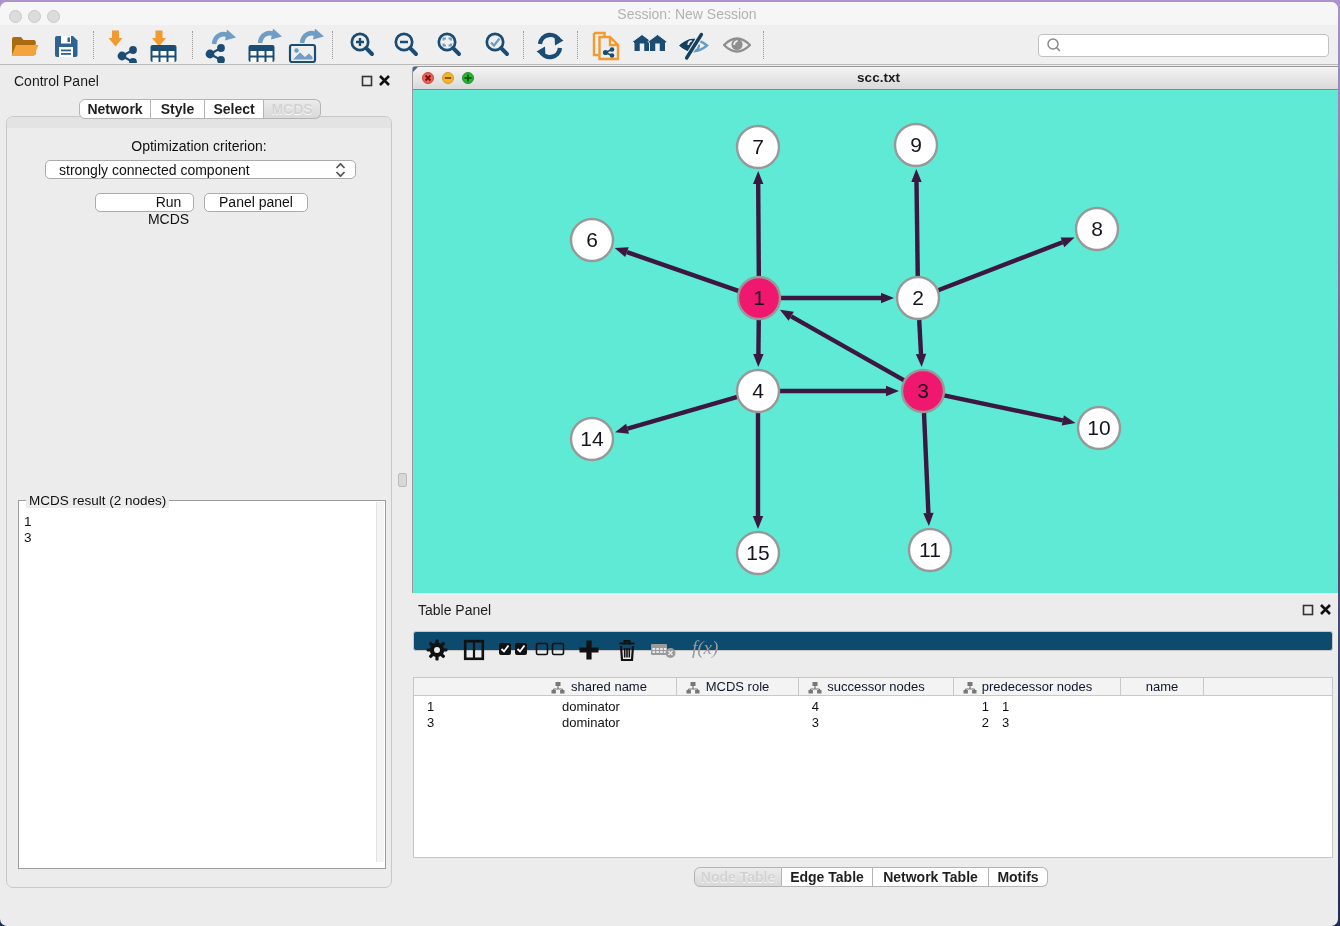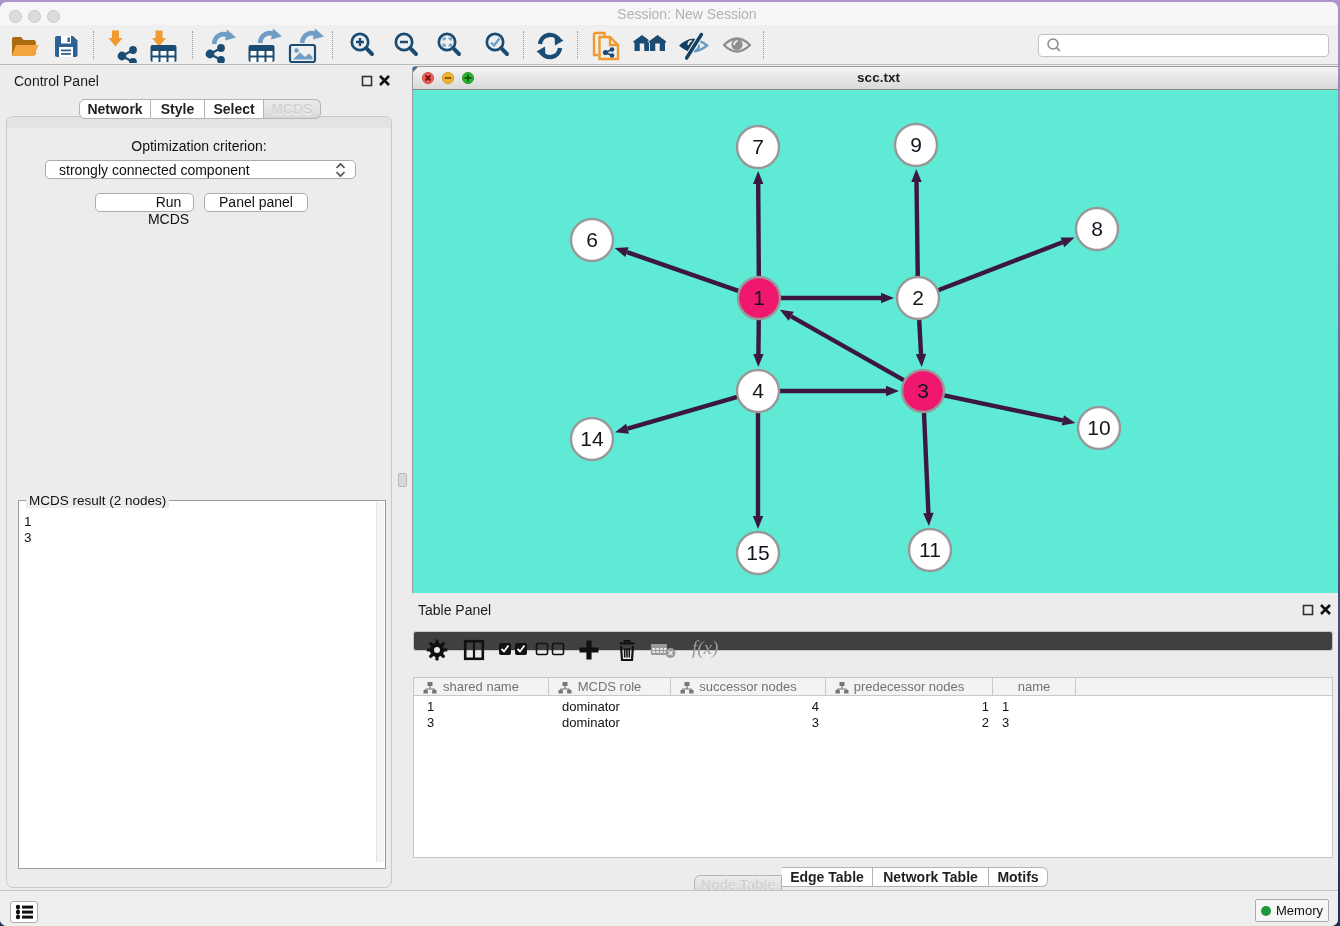--- a/index.html
+++ b/index.html
@@ -51,25 +51,25 @@
  border:1px solid #9a9a9a;border-radius:3px 3px 0 0;background:#5eead4;box-sizing:border-box;}
 .nettitle{position:absolute;left:0;top:0;width:100%;height:22px;
  background:linear-gradient(#f4f4f4,#d9d9d9);border-bottom:1px solid #888;
  border-radius:3px 3px 0 0;}
 .nt-dot{position:absolute;top:5px;width:12px;height:12px;border-radius:50%;box-sizing:border-box;}
 .nettitletext{position:absolute;top:3px;left:0;width:100%;text-align:center;
  font-size:13.5px;font-weight:bold;color:#1c1c1c;}
 
 #tablepanel{position:absolute;left:404px;top:591px;width:934px;height:297px;background:#ececec;}
 .ttoolbar{position:absolute;left:9px;top:38px;width:920px;height:20px;
- background:#404040;border:1px solid #c6c6c6;border-radius:3px;box-sizing:border-box;}
+ background:#0c4a6e;border:1px solid #c6c6c6;border-radius:3px;box-sizing:border-box;}
 .tblbox{position:absolute;left:9px;top:84px;width:920px;height:181px;
  background:#fff;border:1px solid #c6c6c6;box-sizing:border-box;}
 .thead{position:absolute;left:0;top:0;width:100%;height:17px;background:#f3f3f3;
- border-bottom:1px solid #c9c9c9;display:flex;font-size:13px;color:#737373;}
+ border-bottom:1px solid #c9c9c9;display:flex;font-size:13px;color:#0f172a;justify-content:center;}
 .th{box-sizing:border-box;border-right:1px solid #c9c9c9;position:relative;
  text-align:center;line-height:17px;}
 .trow{position:absolute;font-size:13px;color:#111;line-height:16px;}
 .btabs{position:absolute;top:274px;left:0;width:100%;display:flex;justify-content:center;}
 
 #status{position:absolute;left:0;top:888px;width:100%;height:36px;
  background:#eeeeee;border-top:1px solid #c2c2c2;}
 svg text{font-family:"Liberation Sans",sans-serif;}
 </style>
 </head>
@@ -431,35 +431,20 @@
       <div class="trow" style="left:385px;top:21px;width:20px;text-align:right;">4</div>
       <div class="trow" style="left:555px;top:21px;width:20px;text-align:right;">1</div>
       <div class="trow" style="left:588px;top:21px;">1</div>
       <div class="trow" style="left:13px;top:37px;">3</div>
       <div class="trow" style="left:148px;top:37px;">dominator</div>
       <div class="trow" style="left:385px;top:37px;width:20px;text-align:right;">3</div>
       <div class="trow" style="left:555px;top:37px;width:20px;text-align:right;">2</div>
       <div class="trow" style="left:588px;top:37px;">3</div>
     </div>
     <div class="btabs">
-      <div class="tab first sel" style="width:88px;margin-top:8px;">Node Table</div>
+      <div class="tab first sel" style="width:88px;">Node Table</div>
       <div class="tab" style="width:91px;">Edge Table</div>
       <div class="tab" style="width:116px;">Network Table</div>
       <div class="tab last" style="width:59px;">Motifs</div>
     </div>
   </div>
 
-  <div id="status">
-    <div class="btn" style="left:10px;top:10px;width:28px;height:22px;border-radius:3px;">
-      <svg width="18" height="16" style="position:absolute;left:4px;top:2px;">
-        <line x1="3" y1="2" x2="3" y2="14" stroke="#111" stroke-width="1"></line>
-        <circle cx="3" cy="3" r="2.2" fill="#111"></circle>
-          <circle cx="3" cy="8" r="2.2" fill="#111"></circle>
-          <circle cx="3" cy="13" r="2.2" fill="#111"></circle>
-        <rect x="7" y="1.6" width="11" height="3" fill="#111"></rect>
-        <rect x="7" y="6.6" width="11" height="3" fill="#111"></rect>
-        <rect x="7" y="11.6" width="11" height="3" fill="#111"></rect>
-      </svg>
-    </div>
-    <div class="btn" style="left:1255px;top:8px;width:74px;height:23px;background:#f6f6f6;border-radius:2px;font-size:13px;line-height:21px;">
-      <span style="display:inline-block;width:10px;height:10px;border-radius:50%;background:#1d9b3c;margin-right:5px;vertical-align:-1px;"></span>Memory</div>
-  </div>
 </div>
 
 </body></html>

